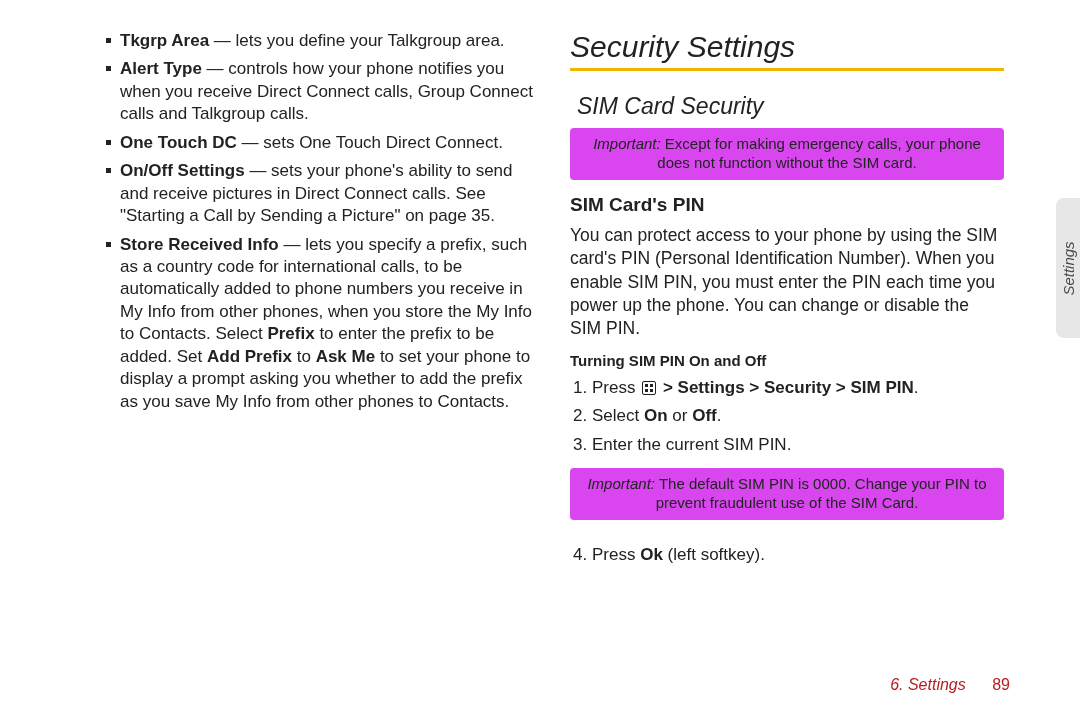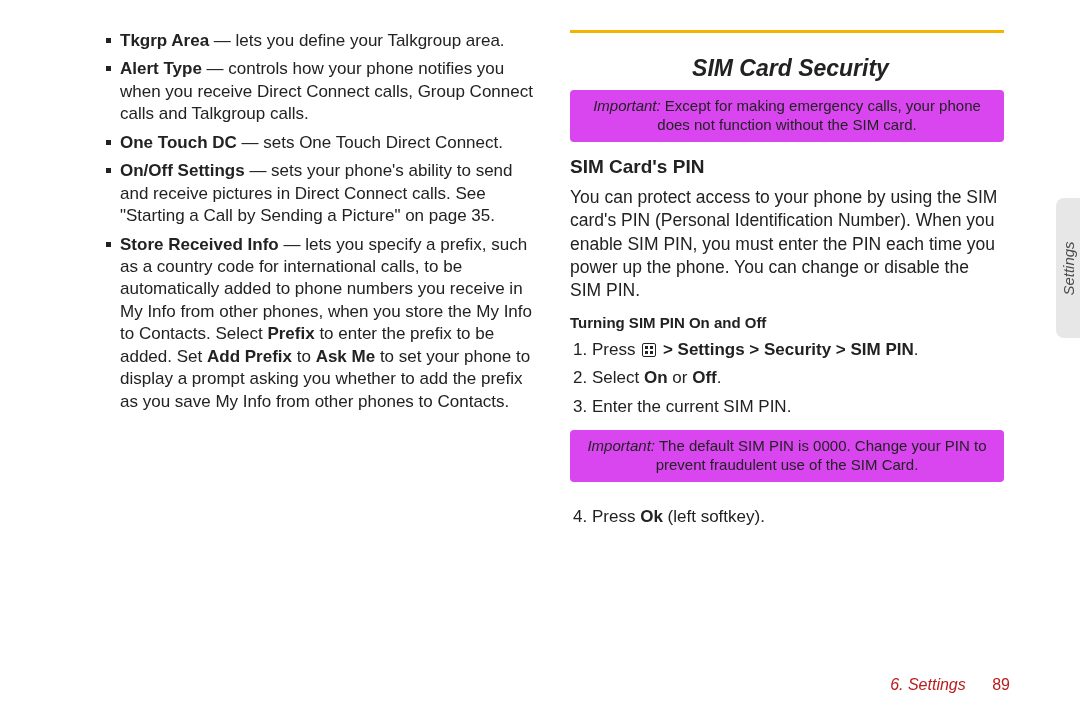--- a/index.html
+++ b/index.html
@@ -42,24 +42,23 @@
     margin:0 0 4px 0;
     letter-spacing:0px;
   }
   .yellow-rule{
     height:3px;
     background:#f2b400;
     margin:0 0 22px 0;
   }
   h2{
     font-style:italic;
-    font-weight:700;
+    font-weight:400;
     font-size:23px;
     margin:0 0 8px 7px;
-    text-align:center;
   }
   h3{
     font-weight:700;
     font-size:19px;
     margin:14px 0 8px 0;
   }
   .important-box{
     background:#d946ef;
     border-radius:4px;
     padding:6px 14px 8px 14px;
@@ -138,20 +137,21 @@
       <li>
         <span class="bold">On/Off Settings</span><span> — sets your phone's ability to send and receive pictures in Direct Connect calls. See "Starting a Call by Sending a Picture" on page 35.</span>
       </li>
       <li>
         <span class="bold">Store Received Info</span><span> — lets you specify a prefix, such as a country code for international calls, to be automatically added to phone numbers you receive in My Info from other phones, when you store the My Info to Contacts. Select <span class="bold">Prefix</span> to enter the prefix to be added. Set <span class="bold">Add Prefix</span> to <span class="bold">Ask Me</span> to set your phone to display a prompt asking you whether to add the prefix as you save My Info from other phones to Contacts.</span>
       </li>
     </ul>
   </div>
 
   <div class="col">
+    <h1>Security Settings</h1>
     <div class="yellow-rule"></div>
 
     <h2>SIM Card Security</h2>
 
     <div class="important-box" style="text-align:center;">
       <span class="lbl">Important:</span>
       <span>Except for making emergency calls, your phone does not function without the SIM card.</span>
     </div>
 
     <h3>SIM Card's PIN</h3>

